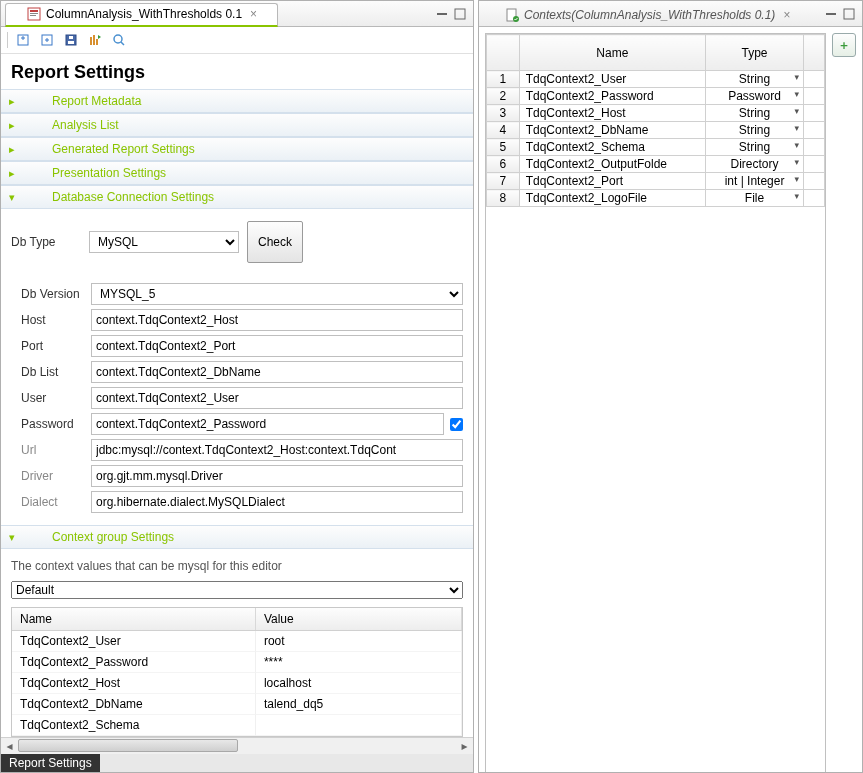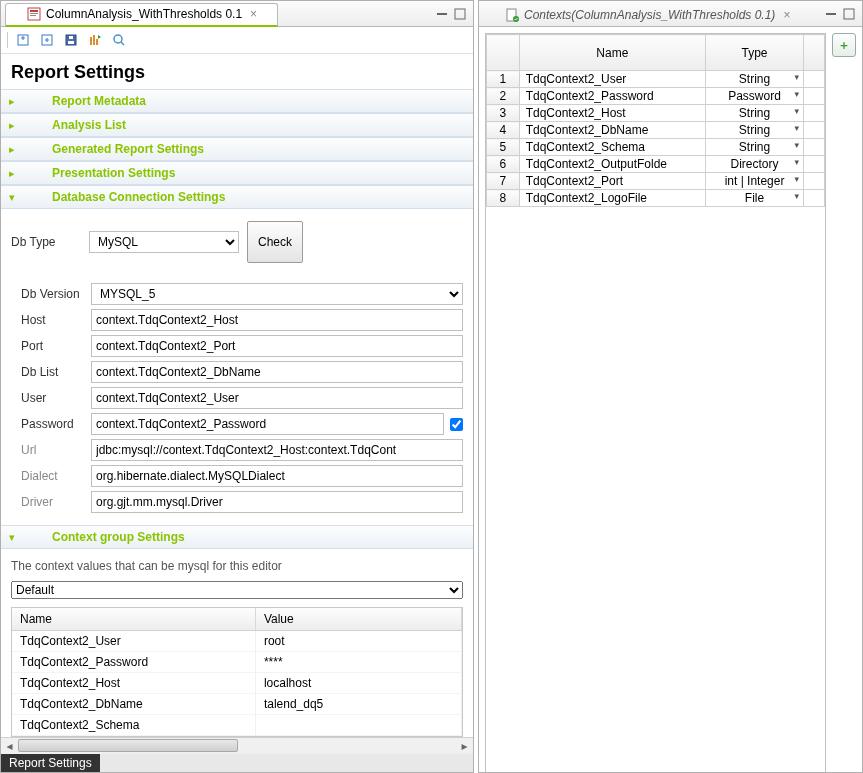--- a/index.html
+++ b/index.html
@@ -19,21 +19,21 @@
 .icon16 { width: 16px; height: 16px; display: inline-flex; align-items: center; justify-content: center; }
 
 .toolbar { display: flex; align-items: center; gap: 6px; padding: 4px 6px; border-bottom: 1px solid #e0e0e0; }
 .tb-sep { width: 1px; height: 16px; background: #ccc; }
 .tb-btn { width: 18px; height: 18px; display: flex; align-items: center; justify-content: center; cursor: pointer; }
 
 .scroll-body { flex: 1; overflow-y: auto; position: relative; }
 .title { font-size: 18px; font-weight: bold; padding: 8px 10px 6px; }
 .section-hdr { display: flex; align-items: center; gap: 6px; padding: 4px 8px; background: linear-gradient(#fdfdfd,#ebf1f6); border-top: 1px solid #d4e0ec; border-bottom: 1px solid #d4e0ec; cursor: pointer; }
 .section-hdr .chev { color: #8ac400; font-size: 11px; width: 10px; }
-.section-hdr .label { color: #8ac400; font-weight: bold; padding-left: 27px; }
+.section-hdr .label { color: #8ac400; font-weight: normal; padding-left: 27px; }
 .section-body { padding: 8px 10px; }
 
 .form-row { display: flex; align-items: center; margin: 4px 0; }
 .form-row label { width: 70px; color: #333; }
 .form-row.disabled label { color: #888; }
 .form-row input[type=text], .form-row select { flex: 1; border: 1px solid #bfbfbf; padding: 2px 4px; height: 22px; background: #fff; }
 .inline { display: flex; align-items: center; gap: 8px; }
 .btn { border: 1px solid #9a9a9a; background: linear-gradient(#fdfdfd,#e4e4e4); padding: 13px 10px; border-radius: 2px; cursor: pointer; }
 .checkbox { margin-left: 6px; }
 
@@ -191,26 +191,26 @@
         <div class="form-row">
             <label>Password</label>
             <input type="text" value="context.TdqContext2_Password" style="">
             <input type="checkbox" class="checkbox" checked="" style="">
           </div>
         <div class="form-row disabled">
             <label>Url</label>
             <input type="text" value="jdbc:mysql://context.TdqContext2_Host:context.TdqCont" style="">
           </div>
         <div class="form-row disabled">
+            <label>Driver</label>
+            <input type="text" value="org.gjt.mm.mysql.Driver" style="">
+          </div>
+        <div class="form-row disabled">
             <label>Dialect</label>
             <input type="text" value="org.hibernate.dialect.MySQLDialect" style="">
-          </div>
-        <div class="form-row disabled">
-            <label>Driver</label>
-            <input type="text" value="org.gjt.mm.mysql.Driver" style="">
           </div>
       </div>
     </div>
 
     <div class="section-hdr">
         <span class="chev">▾</span>
         <span class="label">Context group Settings</span>
       </div>
     <div class="section-body">
       <div class="desc">The context values that can be mysql for this editor</div>

